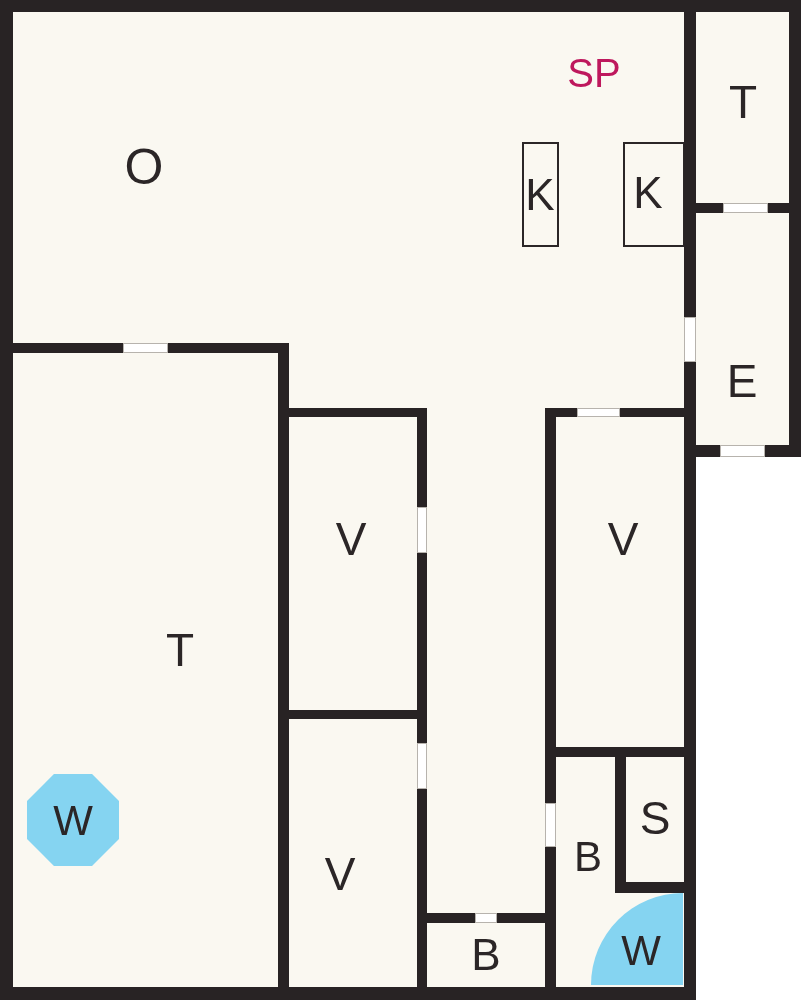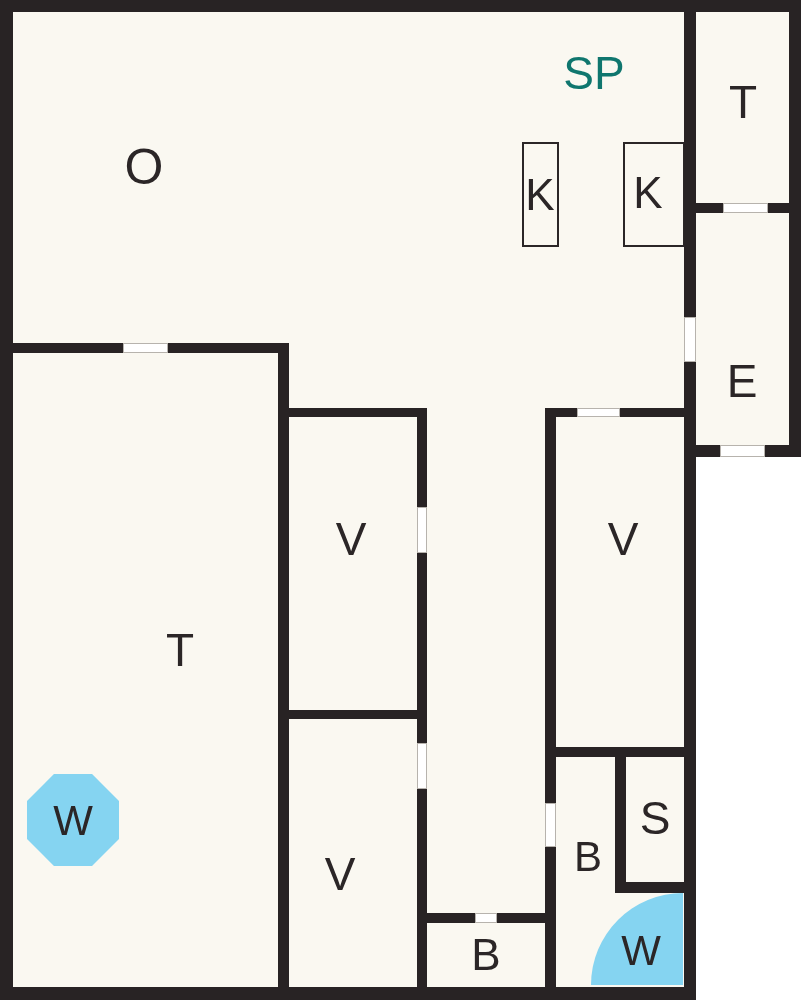--- a/index.html
+++ b/index.html
@@ -64,21 +64,21 @@
     <div class="abs" style="left: 123px; top: 343px; width: 45px; height: 10px; background: rgb(255, 255, 255); border: 1px solid rgb(183, 179, 173); box-sizing: border-box; z-index: 5;"></div>
     <div class="abs" style="left: 417px; top: 507px; width: 10px; height: 46px; background: rgb(255, 255, 255); border: 1px solid rgb(183, 179, 173); box-sizing: border-box; z-index: 5;"></div>
     <div class="abs" style="left: 417px; top: 743px; width: 10px; height: 46px; background: rgb(255, 255, 255); border: 1px solid rgb(183, 179, 173); box-sizing: border-box; z-index: 5;"></div>
     <div class="abs" style="left: 545px; top: 803px; width: 11px; height: 44px; background: rgb(255, 255, 255); border: 1px solid rgb(183, 179, 173); box-sizing: border-box; z-index: 5;"></div>
     <div class="abs" style="left: 684px; top: 317px; width: 12px; height: 45px; background: rgb(255, 255, 255); border: 1px solid rgb(183, 179, 173); box-sizing: border-box; z-index: 5;"></div>
     <div class="abs" style="left: 475px; top: 913px; width: 22px; height: 10px; background: rgb(255, 255, 255); border: 1px solid rgb(183, 179, 173); box-sizing: border-box; z-index: 5;"></div>
     <div class="abs" style="left: 577px; top: 408px; width: 43px; height: 9px; background: rgb(255, 255, 255); border: 1px solid rgb(183, 179, 173); box-sizing: border-box; z-index: 5;"></div>
     <div class="abs" style="left: 723px; top: 203px; width: 45px; height: 10px; background: rgb(255, 255, 255); border: 1px solid rgb(183, 179, 173); box-sizing: border-box; z-index: 5;"></div>
     <div class="abs" style="left: 720px; top: 445px; width: 45px; height: 12px; background: rgb(255, 255, 255); border: 1px solid rgb(183, 179, 173); box-sizing: border-box; z-index: 5;"></div>
     <div class="abs room-label" style="left: 144px; top: 167px; width: auto; height: auto; color: rgb(43, 38, 39); font-size: 50px; z-index: 6;">O</div>
-    <div class="abs room-label" style="left: 594px; top: 73px; width: auto; height: auto; color: #0f766e; font-size: 46px; z-index: 6;">SP</div>
+    <div class="abs room-label" style="left: 594px; top: 73px; width: auto; height: auto; color: #be185d; font-size: 40px; z-index: 6;">SP</div>
     <div class="abs room-label" style="left: 540px; top: 195px; width: auto; height: auto; color: rgb(43, 38, 39); font-size: 44px; z-index: 6;">K</div>
     <div class="abs room-label" style="left: 648px; top: 193px; width: auto; height: auto; color: rgb(43, 38, 39); font-size: 44px; z-index: 6;">K</div>
     <div class="abs room-label" style="left: 743px; top: 102px; width: auto; height: auto; color: rgb(43, 38, 39); font-size: 46px; z-index: 6;">T</div>
     <div class="abs room-label" style="left: 742px; top: 381px; width: auto; height: auto; color: rgb(43, 38, 39); font-size: 46px; z-index: 6;">E</div>
     <div class="abs room-label" style="left: 351px; top: 539px; width: auto; height: auto; color: rgb(43, 38, 39); font-size: 46px; z-index: 6;">V</div>
     <div class="abs room-label" style="left: 623px; top: 539px; width: auto; height: auto; color: rgb(43, 38, 39); font-size: 46px; z-index: 6;">V</div>
     <div class="abs room-label" style="left: 180px; top: 650px; width: auto; height: auto; color: rgb(43, 38, 39); font-size: 46px; z-index: 6;">T</div>
     <div class="abs room-label" style="left: 340px; top: 874px; width: auto; height: auto; color: rgb(43, 38, 39); font-size: 46px; z-index: 6;">V</div>
     <div class="abs room-label" style="left: 73px; top: 821px; width: auto; height: auto; color: rgb(43, 38, 39); font-size: 42px; z-index: 6;">W</div>
     <div class="abs room-label" style="left: 588px; top: 857px; width: auto; height: auto; color: rgb(43, 38, 39); font-size: 42px; z-index: 6;">B</div>

